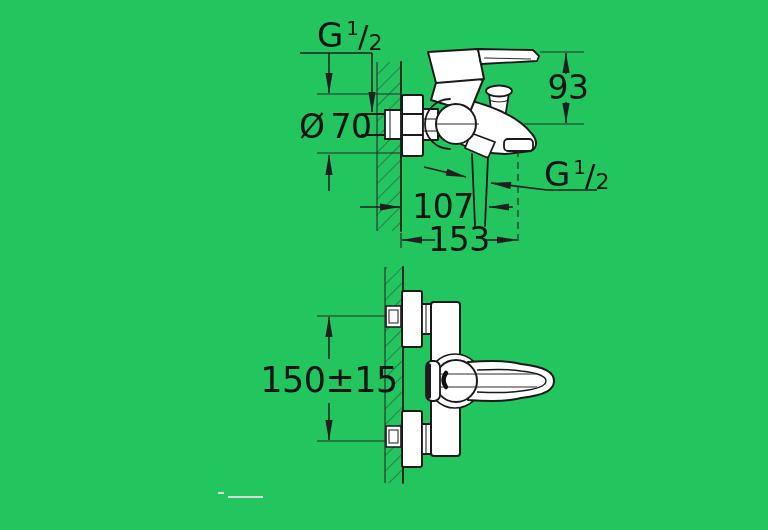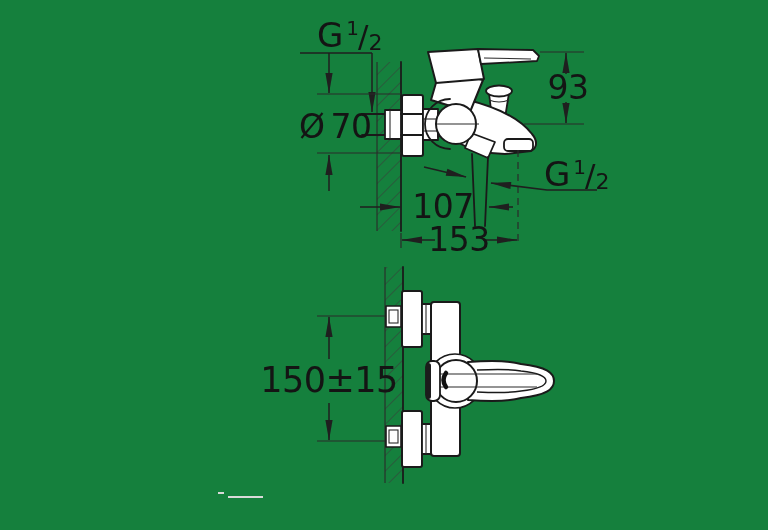--- a/index.html
+++ b/index.html
@@ -1,16 +1,16 @@
 <!DOCTYPE html>
 <html><head>
 <meta charset="utf-8">
 <style>
   html,body{margin:0;padding:0;background:#ffffff;}
-  .stage{position:relative;width:768px;height:530px;background:#15803d;overflow:hidden;
+  .stage{position:relative;width:768px;height:530px;background:#22c55e;overflow:hidden;
          font-family:"DejaVu Sans",sans-serif;}
   svg{display:block}
   
   .o{fill:#ffffff;stroke:#1a1a1a;stroke-width:2;stroke-linejoin:round;}
   .o18{fill:#ffffff;stroke:#1a1a1a;stroke-width:1.8;stroke-linejoin:round;}
   .o16{fill:#ffffff;stroke:#1a1a1a;stroke-width:1.6;stroke-linejoin:round;}
   .l{fill:none;stroke:#1a1a1a;stroke-width:1.8;stroke-linecap:round;}
   .thin{fill:none;stroke:#2a2a2a;stroke-width:1.1;}
   
   .dim{fill:none;stroke:#1f1f1f;stroke-width:1.5;}

